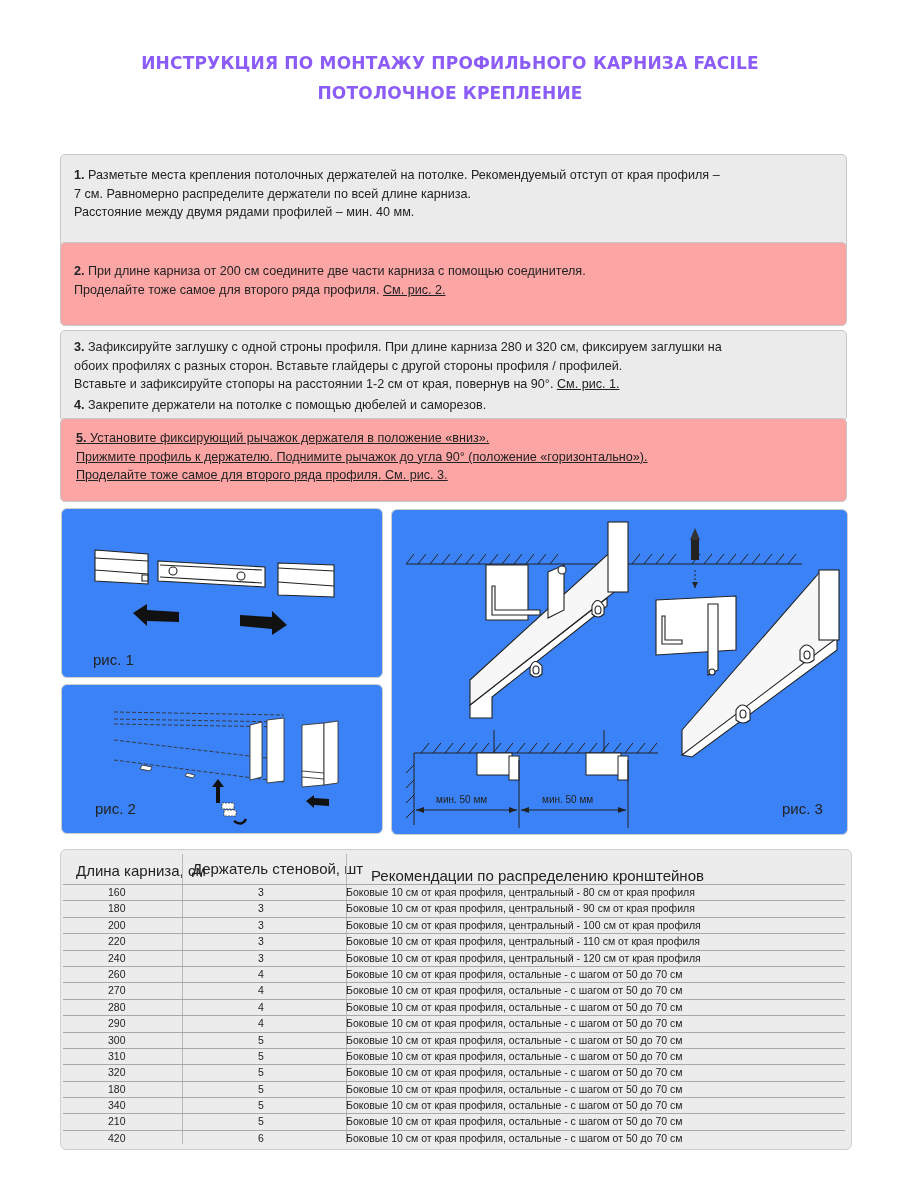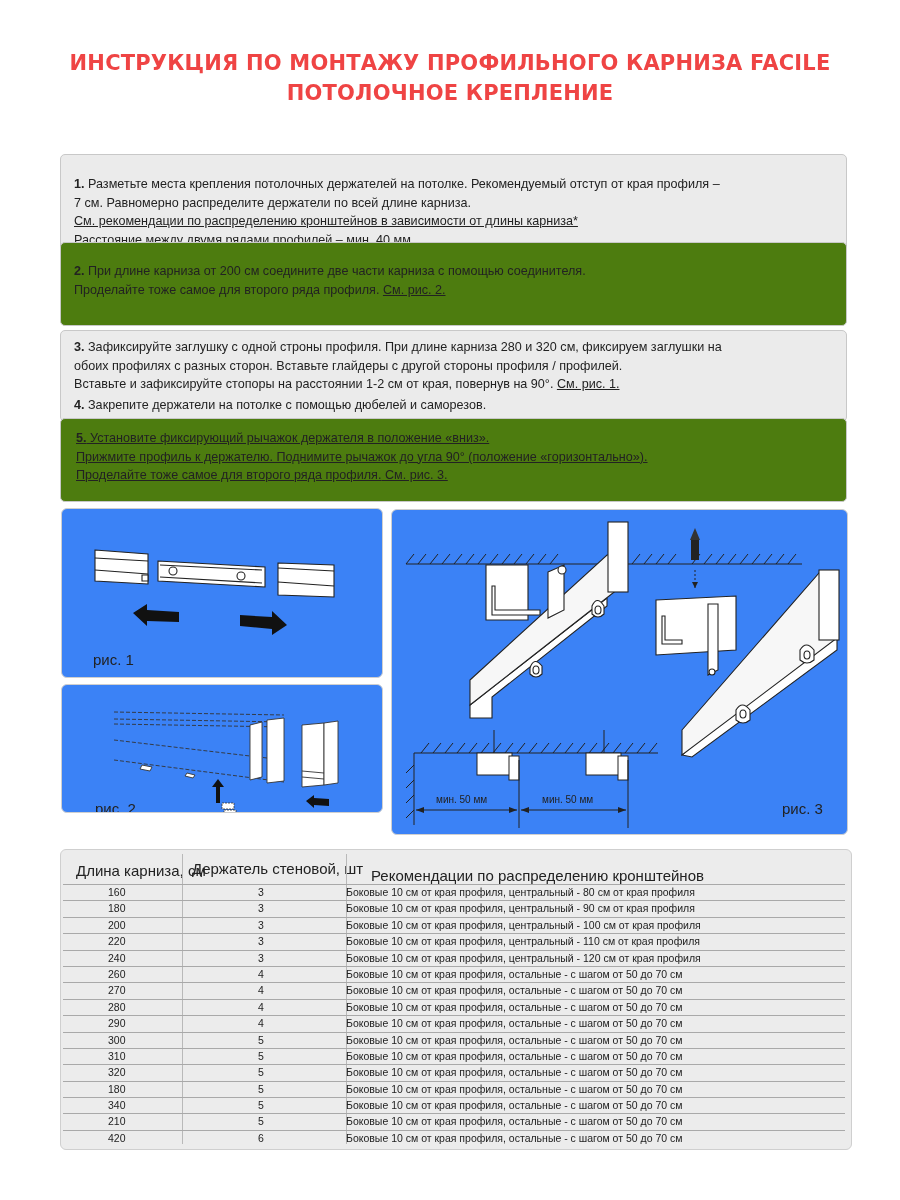--- a/index.html
+++ b/index.html
@@ -1,24 +1,24 @@
 <!DOCTYPE html>
 <html><head>
 <meta charset="utf-8">
 <style>
   * { box-sizing: border-box; margin: 0; padding: 0; }
   html, body { width: 900px; height: 1200px; background: #ffffff; }
   body { position: relative; font-family: "Liberation Sans", "DejaVu Sans", sans-serif; color: #1a1a1a; overflow: hidden; }
 
-  .title { position: absolute; left: 0; top: 48px; width: 900px; text-align: center; font-family: "DejaVu Sans", sans-serif; font-weight: bold; font-size: 21px; line-height: 30px; letter-spacing: 0.2px; color: #ef4444; }
+  .title { position: absolute; left: 0; top: 48px; width: 900px; text-align: center; font-family: "DejaVu Sans", sans-serif; font-weight: bold; font-size: 17px; line-height: 30px; letter-spacing: 0.2px; color: #8b5cf6; }
   .title div { white-space: nowrap; }
 
   .box { position: absolute; left: 60px; width: 787px; border: 1px solid #c8c8c8; border-radius: 5px; font-size: 12.6px; line-height: 18.5px; color: #222; padding: 0 13px; }
   .box.grey { background: #ebebeb; }
-  .box.white { background: #4d7c0f; }
+  .box.white { background: #fca5a5; }
   .box p { white-space: nowrap; }
   .num { font-weight: bold; }
   .u { text-decoration: underline; }
 
   .panel { position: absolute; border: 1px solid #cfcfcf; border-radius: 6px; background: #3b82f6; overflow: hidden; }
   .fig-label { position: absolute; font-size: 15px; color: #222; }
   .dim-label { position: absolute; font-size: 10px; color: #222; white-space: nowrap; }
 
   .tbl { position: absolute; left: 60px; top: 849px; width: 792px; height: 301px; background: #ececec; border: 1px solid #cfcfcf; border-radius: 6px; overflow: hidden; }
   .thead { position: absolute; left: 0; top: 0; width: 100%; height: 34px; }
@@ -32,24 +32,23 @@
   .c3 { left: 283px; }
 </style>
 </head>
 <body>
 
 <div class="title">
   <div>ИНСТРУКЦИЯ ПО МОНТАЖУ ПРОФИЛЬНОГО КАРНИЗА FACILE</div>
   <div>ПОТОЛОЧНОЕ КРЕПЛЕНИЕ</div>
 </div>
 
-<div class="box grey" style="top:154px;height:104px;padding-top:20px;">
+<div class="box grey" style="top:154px;height:104px;padding-top:11px;">
   <p><span class="num">1.</span> <span>Разметьте места крепления потолочных держателей на потолке.  Рекомендуемый отступ от края профиля –</span></p>
   <p>7 см. Равномерно распределите держатели по всей длине карниза.</p>
-  <p><span class="u">См. рекомендации по распределению кронштейнов в зависимости от длины карниза*</span></p>
   <p>Расстояние между двумя рядами профилей – мин. 40 мм.</p>
 </div>
 
 <div class="box white" style="top:242px;height:84px;padding-top:19px;">
   <p><span class="num">2.</span> <span>При длине карниза от 200 см соедините две части карниза с помощью соединителя.</span></p>
   <p><span>Проделайте тоже самое для второго ряда профиля.</span> <span class="u">См. рис. 2.</span></p>
 </div>
 
 <div class="box grey" style="top:330px;height:92px;padding-top:7px;">
   <p><span class="num">3.</span> <span>Зафиксируйте заглушку с одной строны профиля. При длине карниза 280 и 320 см, фиксируем заглушки на</span></p>
@@ -84,21 +83,21 @@
       <line x1="216" y1="73" x2="272" y2="77"></line>
     </g>
     <g fill="#111">
       <path d="M71 104 L85 95 L85 101 L117 103 L117 113 L85 112 L85 117 Z"></path>
       <path d="M178 106 L210 108 L210 102 L225 116 L210 126 L210 120 L178 117 Z"></path>
     </g>
   </svg>
   <div class="fig-label" style="left:31px;top:142px;">рис. 1</div>
 </div>
 
-<div class="panel" style="left:61px;top:684px;width:322px;height:129px;">
+<div class="panel" style="left:61px;top:684px;width:322px;height:150px;">
   <svg width="322" height="150" style="position:absolute;left:0;top:0;">
     <g stroke="#333" stroke-width="0.9" fill="none" stroke-dasharray="4 2">
       <line x1="52" y1="27" x2="222" y2="30"></line>
       <line x1="52" y1="34" x2="222" y2="37"></line>
       <line x1="52" y1="39" x2="222" y2="42"></line>
       <line x1="52" y1="55" x2="222" y2="75"></line>
       <line x1="52" y1="75" x2="222" y2="97"></line>
     </g>
     <g stroke="#333" stroke-width="0.9" fill="#fff">
       <path d="M188 40 L200 37 L200 92 L188 95 Z"></path>

